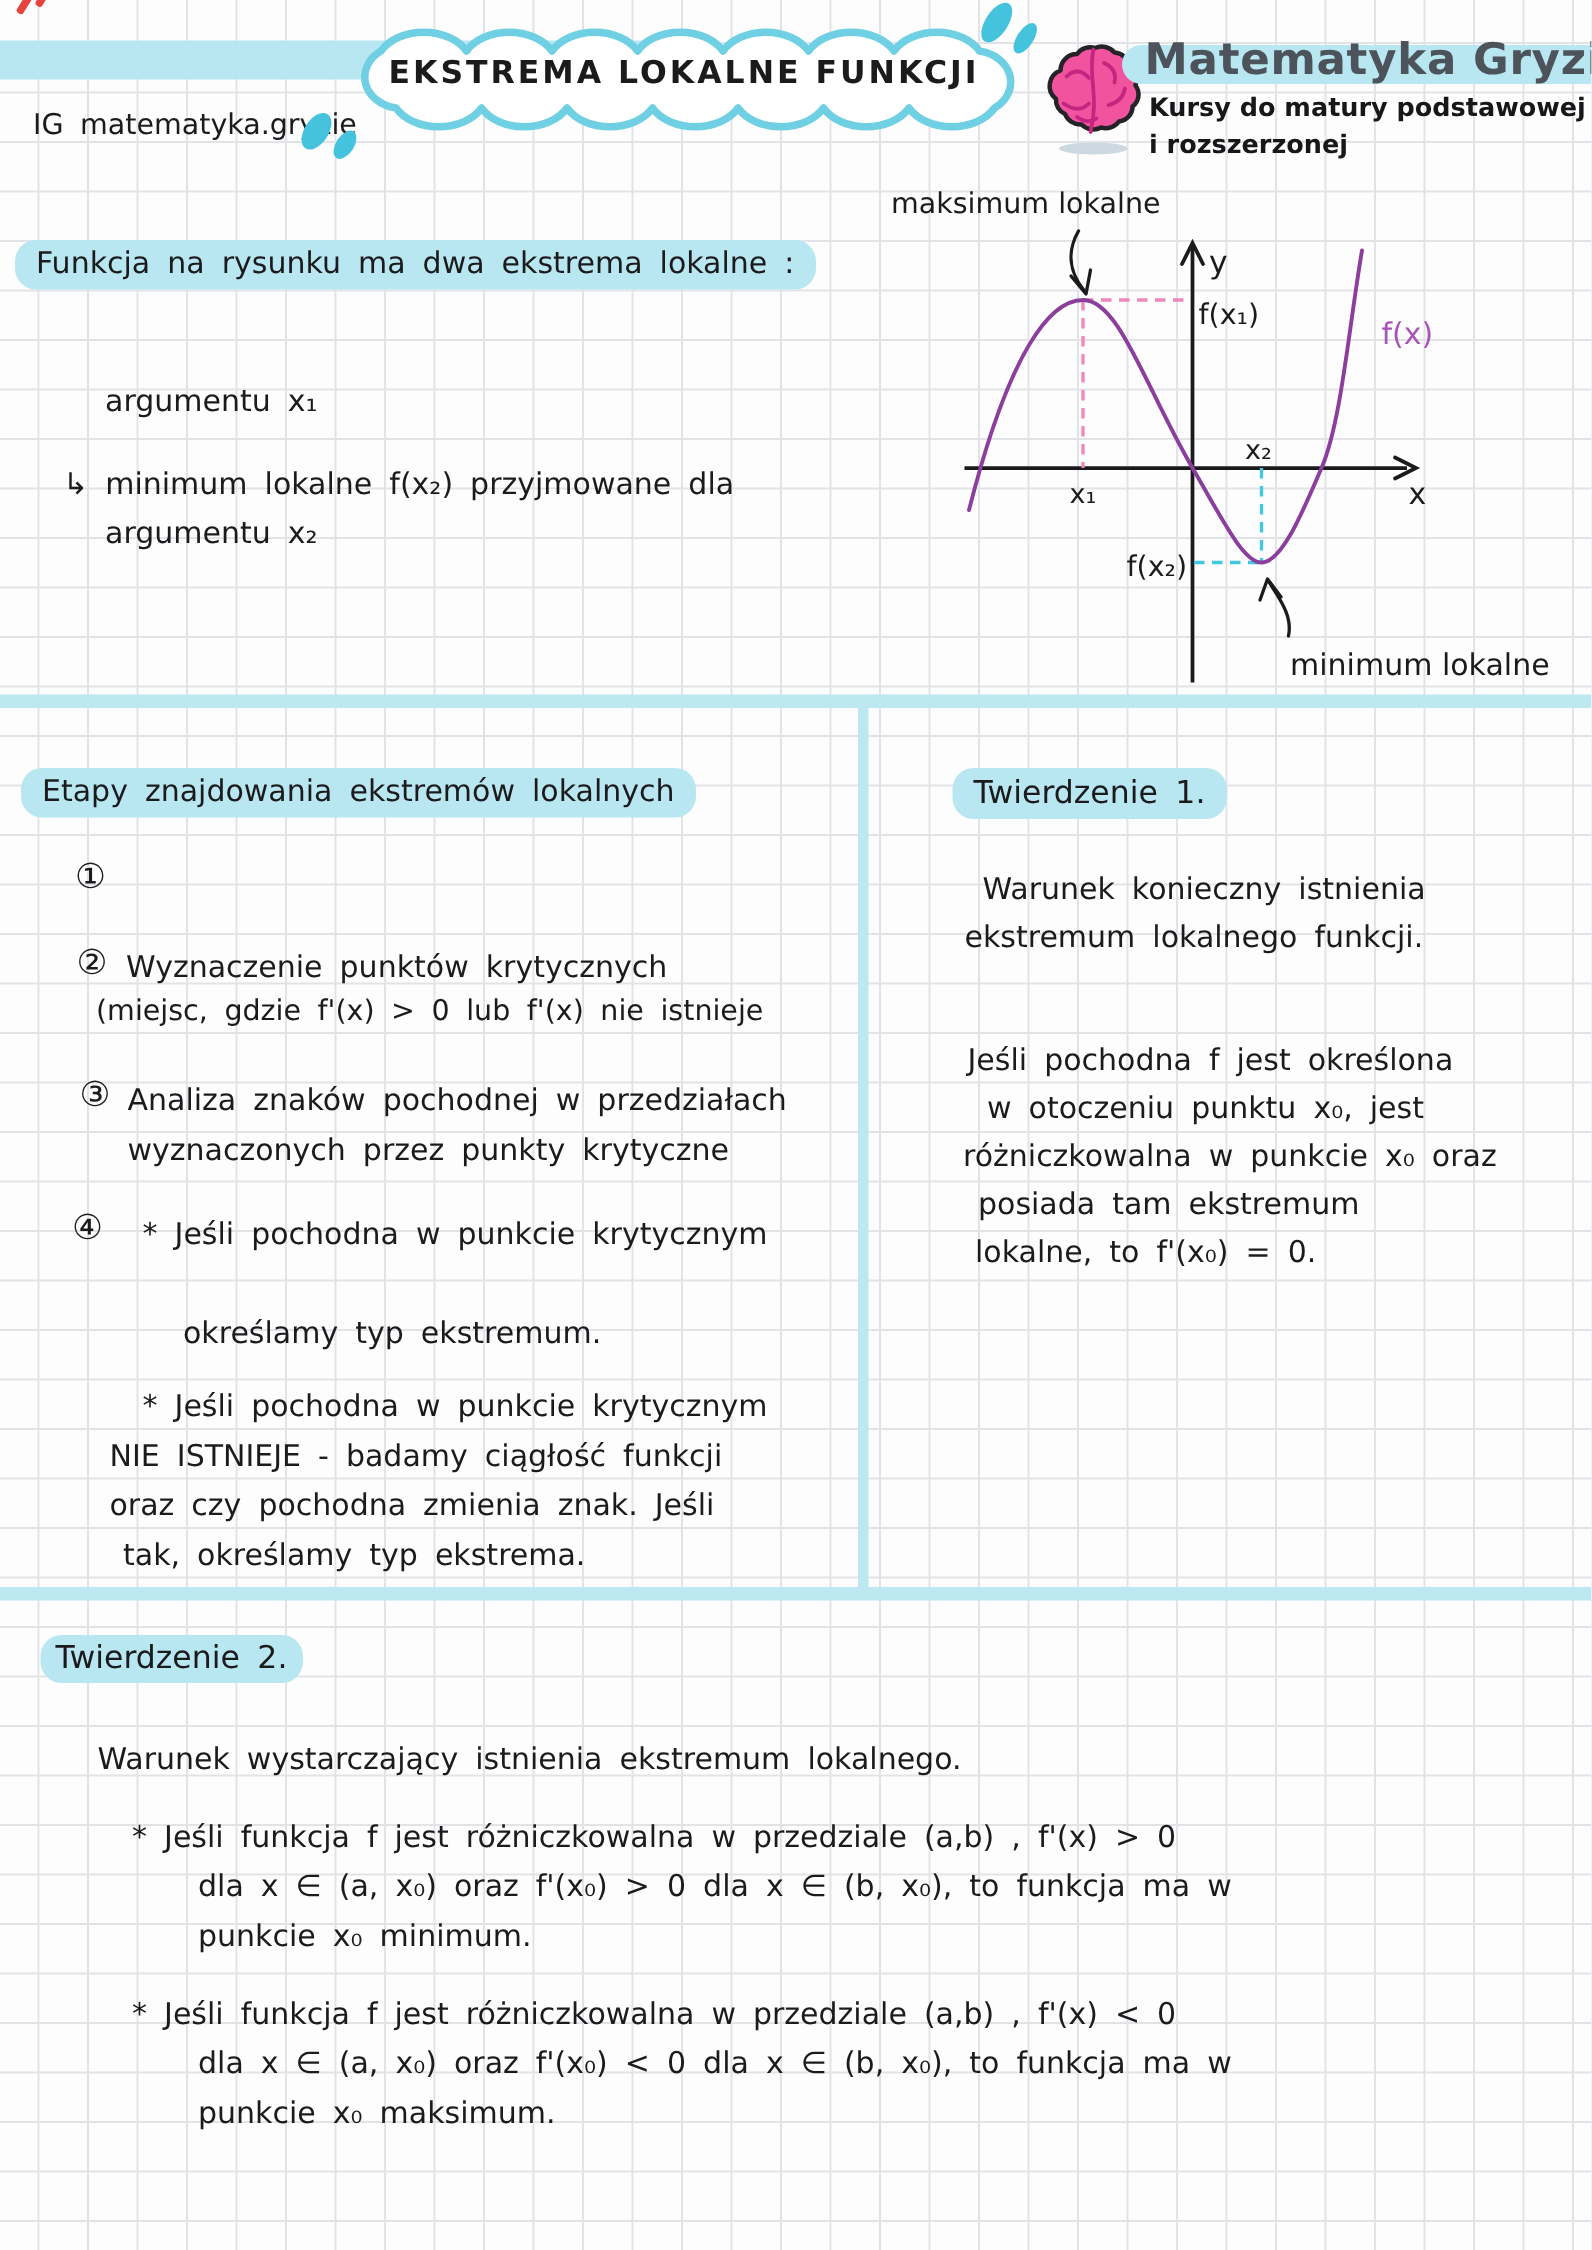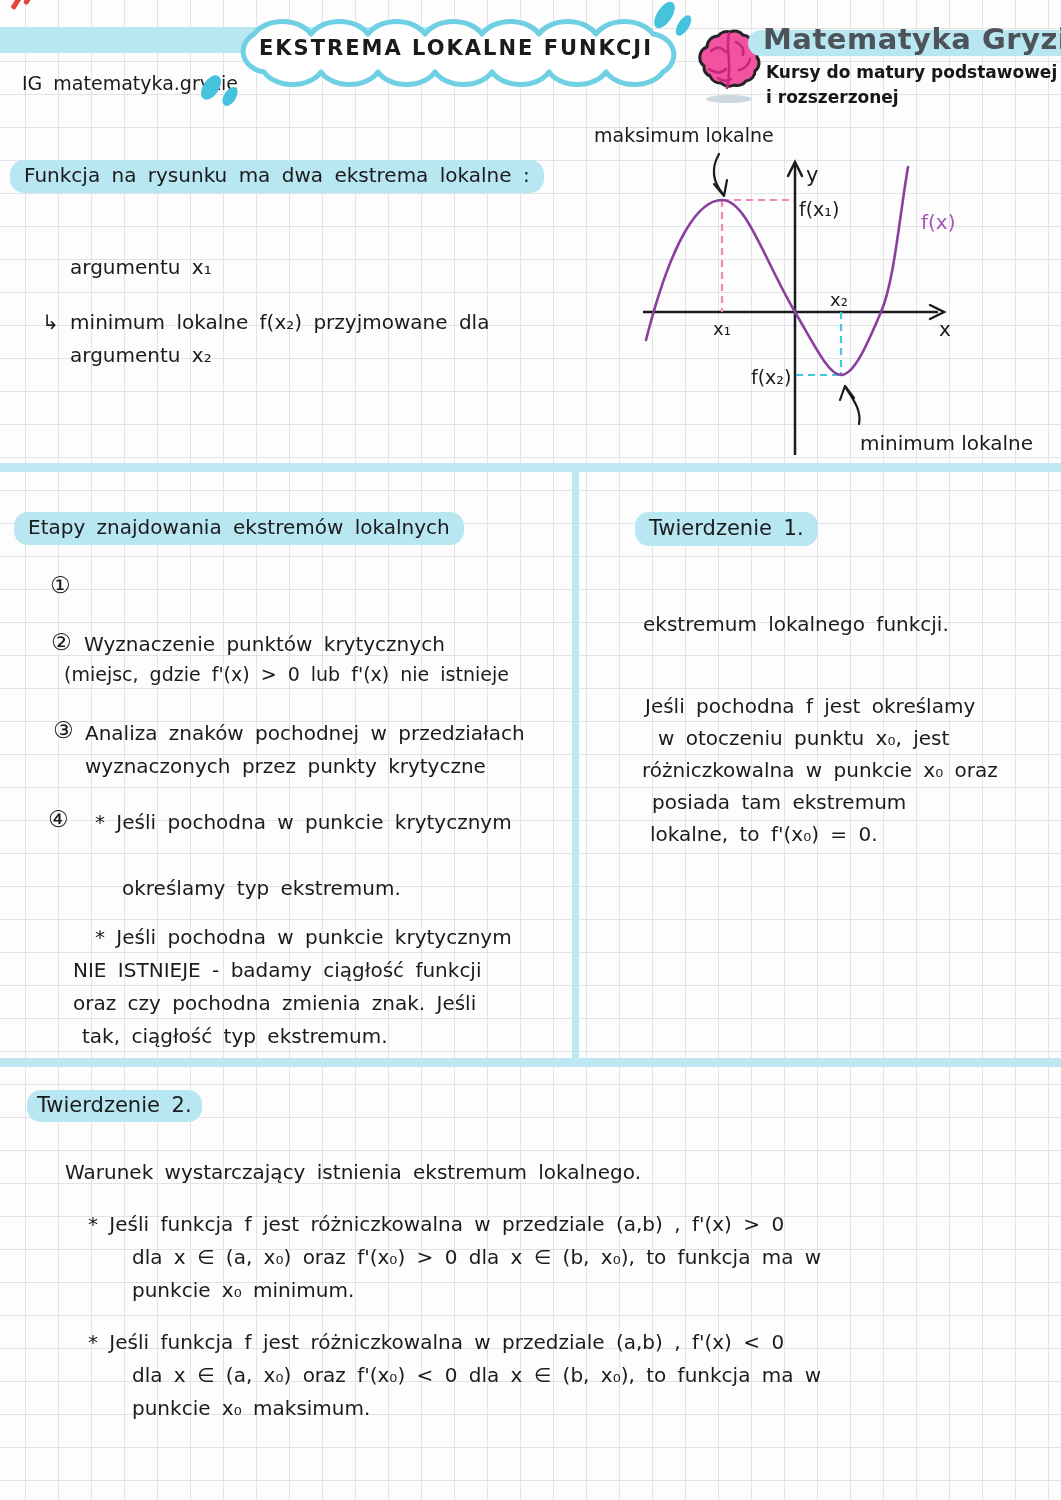--- a/index.html
+++ b/index.html
@@ -118,27 +118,28 @@
   <div class="hw abs" style="left:85px;top:754px;">wyznaczonych  przez  punkty  krytyczne</div>
   <div class="hw abs" style="left:85px;top:721px;">Analiza  znaków  pochodnej  w  przedziałach</div>
 
   <div class="circnum abs" style="left:48px;top:806px;">④</div>
   <div class="hw abs" style="left:95px;top:810px;">* Jeśli  pochodna  w  punkcie  krytycznym</div>
   <div class="hw abs" style="left:122px;top:876px;">określamy  typ  ekstremum.</div>
 
   <div class="hw abs" style="left:95px;top:925px;">* Jeśli  pochodna  w  punkcie  krytycznym</div>
   <div class="hw abs" style="left:73px;top:958px;">NIE  ISTNIEJE - badamy  ciągłość  funkcji</div>
   <div class="hw abs" style="left:73px;top:991px;">oraz  czy  pochodna  zmienia  znak.  Jeśli</div>
-  <div class="hw abs" style="left:82px;top:1024px;">tak, ciągłość  typ  ekstremum.</div>
+  <div class="hw abs" style="left:82px;top:1024px;">tak, określamy  typ  ekstrema.</div>
 
   <div class="abs" style="left:635px;top:512px;">
     <span class="hl hw" style="font-size:21px;">Twierdzenie 1.</span>
   </div>
+  <div class="hw abs" style="left:655px;top:580px;">Warunek  konieczny  istnienia</div>
   <div class="hw abs" style="left:643px;top:612px;">ekstremum  lokalnego  funkcji.</div>
-  <div class="hw abs" style="left:645px;top:694px;">Jeśli  pochodna  f  jest  określamy</div>
+  <div class="hw abs" style="left:645px;top:694px;">Jeśli  pochodna  f  jest  określona</div>
   <div class="hw abs" style="left:658px;top:726px;">w  otoczeniu  punktu  x₀,  jest</div>
   <div class="hw abs" style="left:642px;top:758px;">różniczkowalna  w  punkcie  x₀  oraz</div>
   <div class="hw abs" style="left:652px;top:790px;">posiada  tam  ekstremum</div>
   <div class="hw abs" style="left:650px;top:822px;">lokalne, to    f'(x₀) = 0.</div>
 
   <div class="abs" style="left:27px;top:1090px;">
     <span class="hl hw" style="font-size:21px;padding:2px 10px 4px 10px;">Twierdzenie 2.</span>
   </div>
   <div class="hw abs" style="left:65px;top:1160px;">Warunek  wystarczający  istnienia  ekstremum  lokalnego.</div>
 

